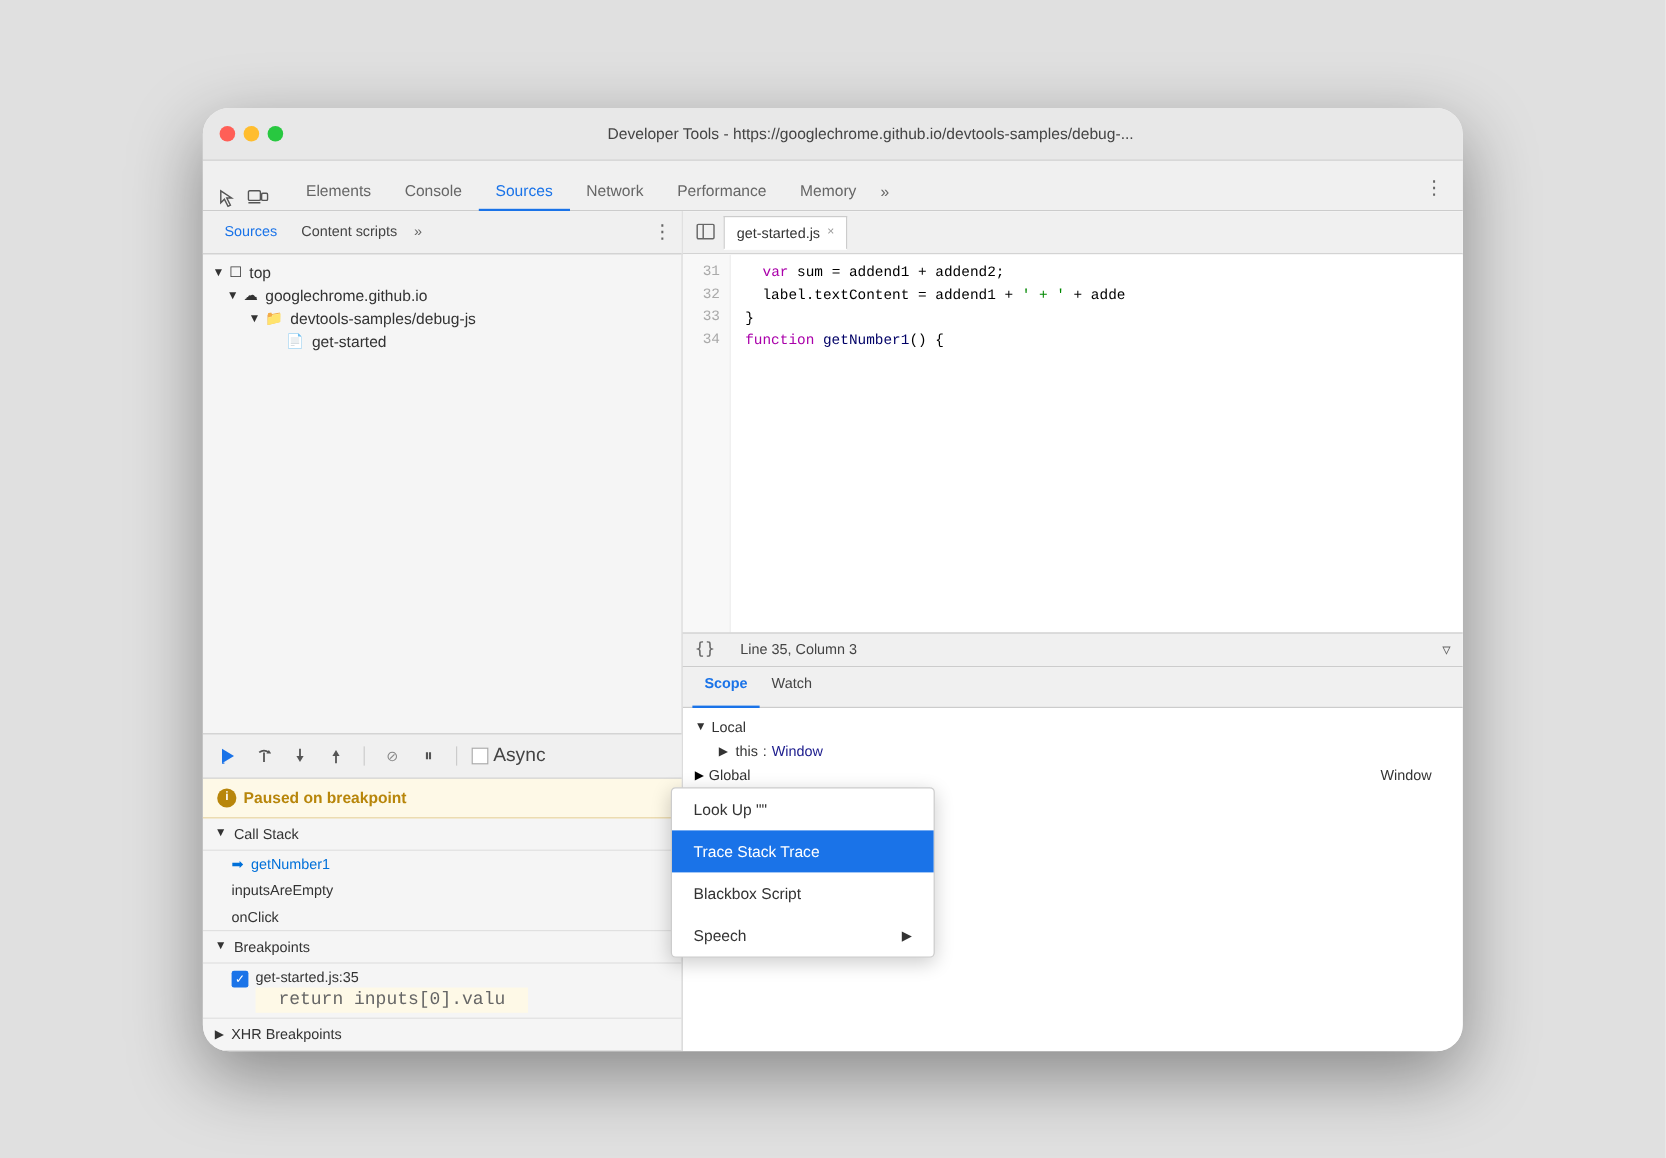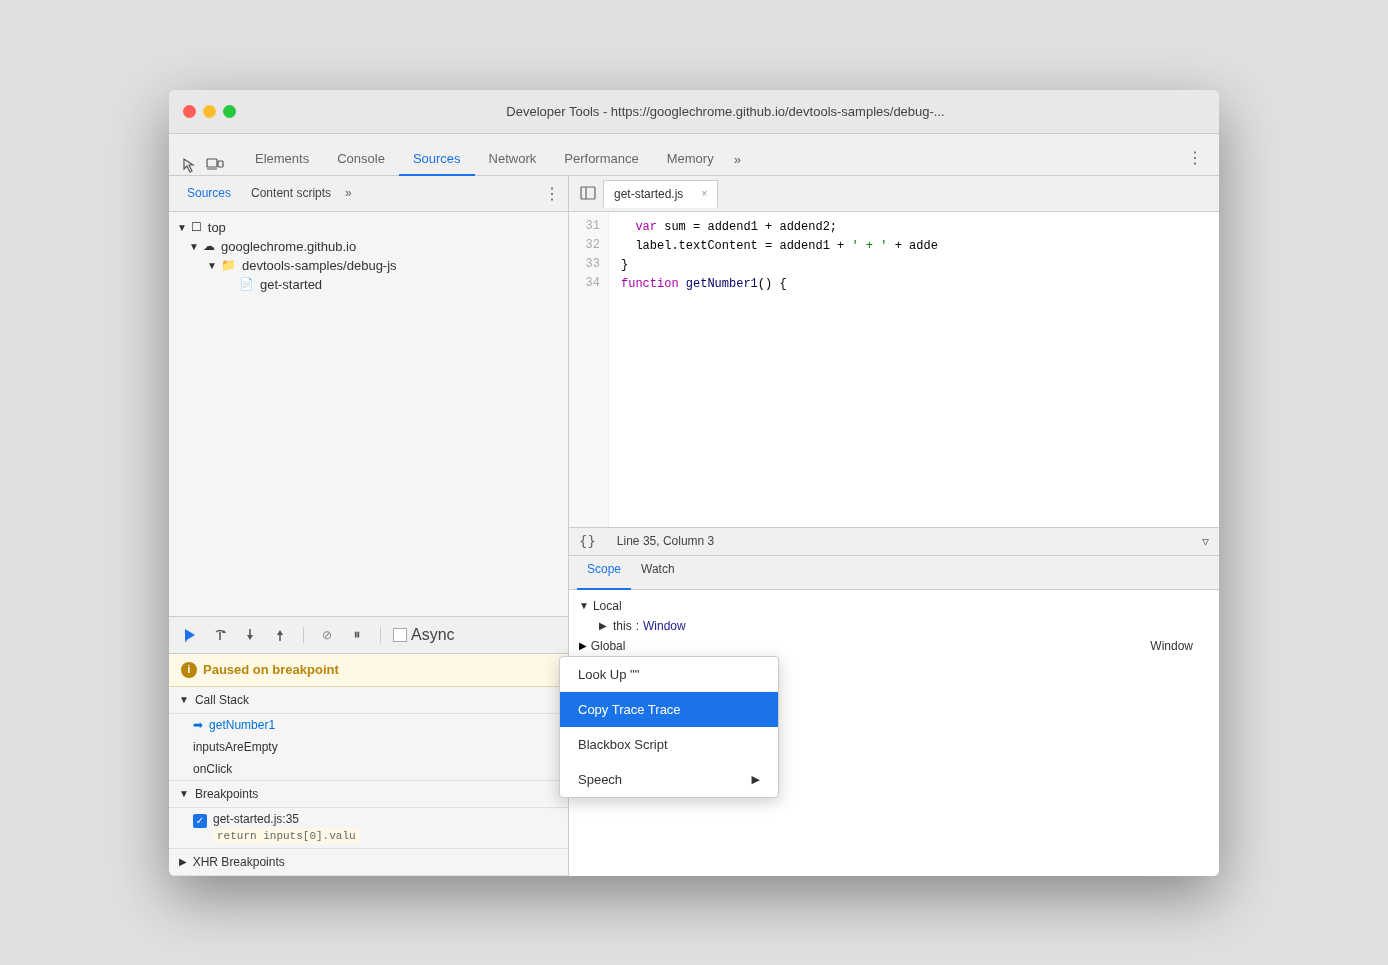--- a/index.html
+++ b/index.html
@@ -7,21 +7,21 @@
       background: #e0e0e0;
       display: flex;
       justify-content: center;
       align-items: center;
       min-height: 100vh;
       font-family: -apple-system, BlinkMacSystemFont, 'Helvetica Neue', Arial, sans-serif;
     }
     .window {
       width: 1050px;
       background: #f5f5f5;
-      border-radius: 6px;
+      border-radius: 22px;
       box-shadow: 0 20px 60px rgba(0,0,0,0.4);
       overflow: hidden;
     }
     
     .title-bar {
       background: #e8e8e8;
       border-bottom: 1px solid #ccc;
       padding: 10px 14px;
       display: flex;
       align-items: center;
@@ -243,24 +243,24 @@
       border-radius: 2px;
       flex-shrink: 0;
       margin-top: 2px;
       display: flex; align-items: center; justify-content: center;
       color: white; font-size: 10px;
     }
     .bp-content { display: flex; flex-direction: column; gap: 2px; }
     .bp-file { color: #333; }
     .bp-code {
       font-family: 'Courier New', monospace;
-      font-size: 11px;
+      font-size: 15px;
       color: #666;
       background: #fef9e7;
-      padding: 2px 4px;
+      padding: 2px 19px;
     }
     
     .xhr-section {
       border-top: 1px solid #e0e0e0;
     }
     
     .right-panel {
       flex: 1;
       display: flex;
       flex-direction: column;
@@ -281,21 +281,21 @@
       padding: 0 8px;
       height: 36px;
     }
     .editor-nav-btn {
       width: 22px; height: 22px;
       display: flex; align-items: center; justify-content: center;
       color: #666; cursor: pointer; font-size: 12px;
       margin-right: 4px;
     }
     .editor-tab {
-      display: flex; align-items: center; gap: 18px;
+      display: flex; align-items: center; gap: 6px;
       padding: 6px 10px;
       font-size: 12px; color: #333;
       background: white;
       border-top: 1px solid #ccc;
       border-left: 1px solid #ccc;
       border-right: 1px solid #ccc;
       border-bottom: 1px solid white;
       margin-bottom: -1px;
       cursor: pointer;
     }
@@ -363,21 +363,21 @@
       height: 34px;
     }
     .scope-tab {
       padding: 6px 10px;
       font-size: 12px;
       color: #444;
       cursor: pointer;
     }
     .scope-tab.active {
       color: #1a73e8;
-      font-weight: 400;
+      font-weight: 700;
       border-bottom: 2px solid #1a73e8;
       margin-bottom: -1px;
     }
     .scope-content {
       flex: 1;
       overflow: auto;
       padding: 6px 0;
     }
     .scope-section {
       font-size: 12px;
@@ -654,21 +654,21 @@
         </div>
       </div>
     </div>
 
     <div class="context-menu-wrapper">
       <div class="context-menu">
         <div class="ctx-item">
           <span>Look Up ""</span>
         </div>
         <div class="ctx-item highlighted">
-          <span>Copy Trace Trace</span>
+          <span>Trace Stack Trace</span>
         </div>
         <div class="ctx-item">
           <span>Blackbox Script</span>
         </div>
         <div class="ctx-item">
           <span>Speech</span>
           <span class="ctx-arrow">▶</span>
         </div>
       </div>
     </div>

